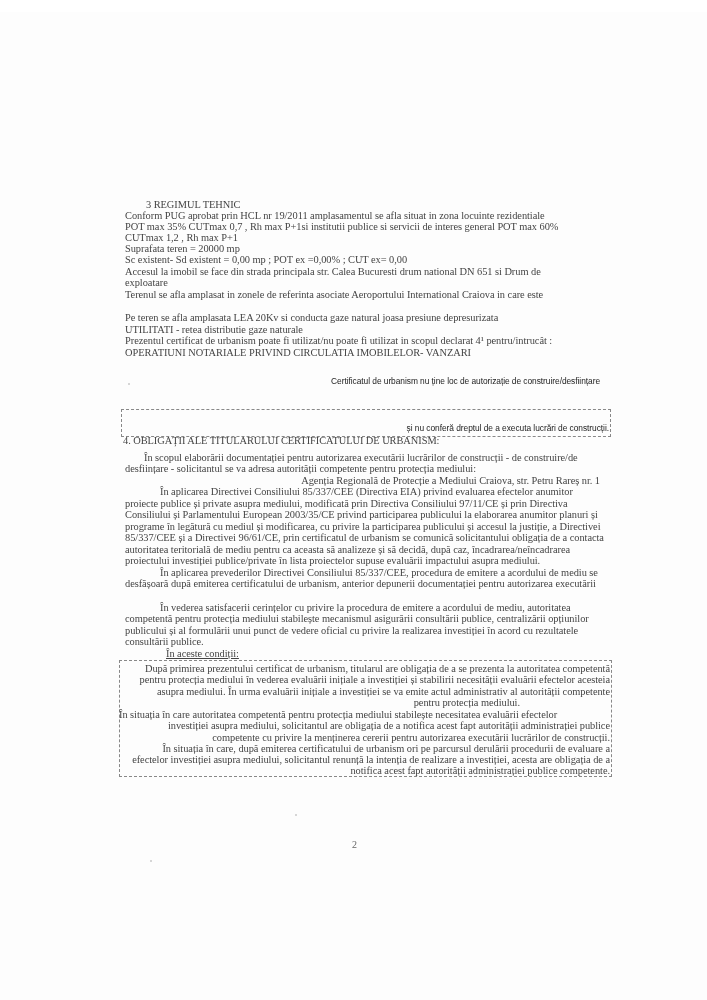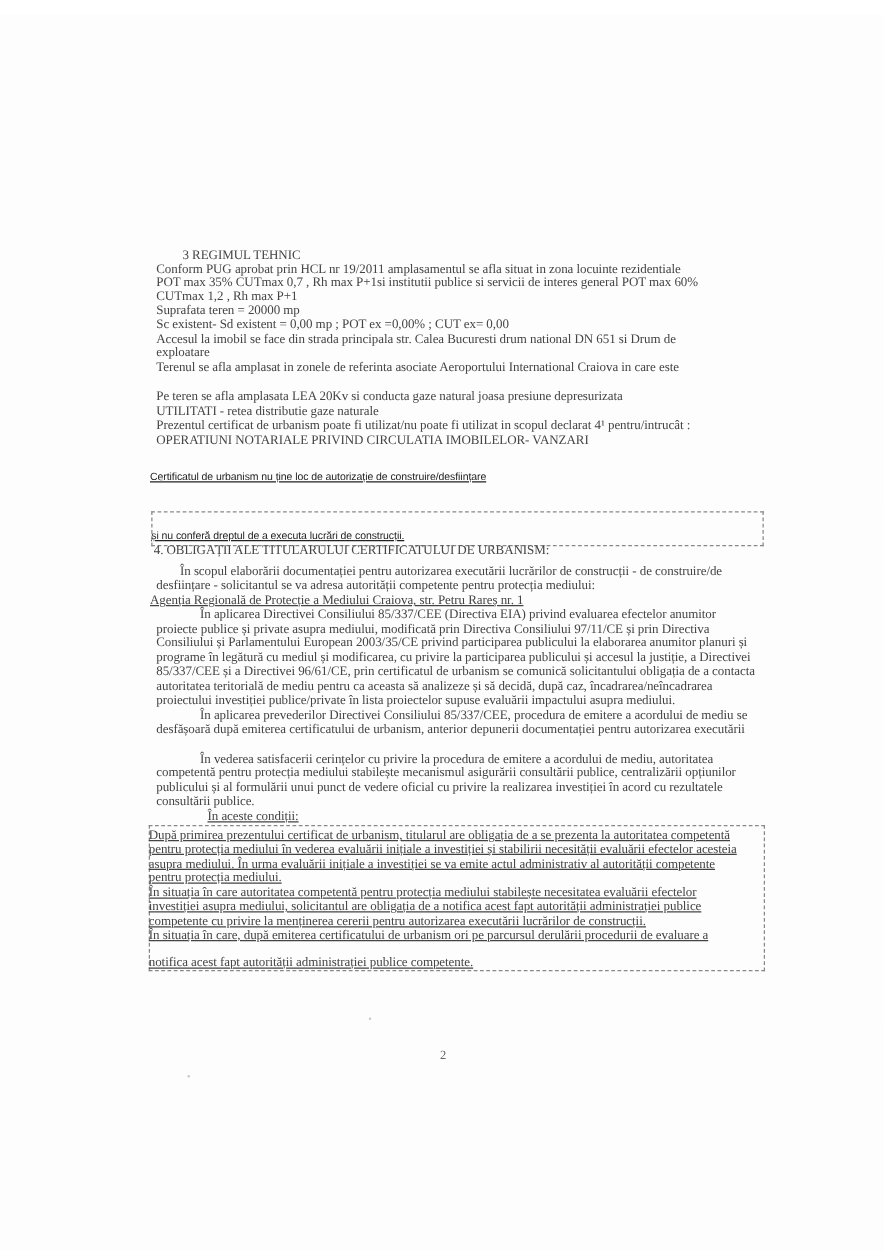--- a/index.html
+++ b/index.html
@@ -4,21 +4,21 @@
 <style>
   html, body { margin: 0; padding: 0; }
   body {
     width: 707px; height: 1000px; background: #ffffff;
     position: relative; overflow: hidden;
     font-family: "Liberation Serif", serif; color: #3a3a3a;
   }
   .page { position: absolute; left: 0; top: 12px; width: 707px; height: 1000px; background: #fdfdfd; }
   .ln { position: absolute; white-space: nowrap; font-size: 10.4px; line-height: 11px; color: #444; letter-spacing: -0.05px; }
   .sans { font-family: "Liberation Sans", sans-serif; color: #222; font-size: 8.4px; }
-  .c { text-align: left; text-decoration: underline; }
+  .c { text-align: right; }
   .dbox { position: absolute; border: 1px dashed #888; }
   .pgnum { position: absolute; font-size: 10px; color: #666; }
   .speck { position: absolute; width: 2px; height: 2px; background: #c8c8c8; border-radius: 1px; }
 </style>
 </head>
 <body>
 
 <div class="page">
 
   <div class="ln" style="left:146px; top:187px;">3     REGIMUL TEHNIC</div>
@@ -65,20 +65,21 @@
 
   <div class="dbox" style="left:119px; top:648px; width:491px; height:115px;"></div>
   <div class="ln c" style="left:119px; width:491px; top:651px;">După primirea prezentului certificat de urbanism, titularul are obligația de a se prezenta la autoritatea competentă</div>
   <div class="ln c" style="left:119px; width:491px; top:662px;">pentru protecția mediului în vederea  evaluării inițiale a investiției și stabilirii necesității evaluării  efectelor acesteia</div>
   <div class="ln c" style="left:119px; width:491px; top:674px;">asupra mediului. În urma evaluării inițiale a investiției se va emite actul administrativ al autorității competente</div>
   <div class="ln c" style="left:119px; width:401px; top:685px;">pentru protecția   mediului.</div>
   <div class="ln c" style="left:119px; width:405px; top:697px;">În situația în care autoritatea competentă pentru protecția mediului stabilește necesitatea evaluării efectelor</div>
   <div class="ln c" style="left:119px; width:491px; top:708px;">investiției asupra mediului,  solicitantul are obligația de a notifica acest fapt autorității administrației publice</div>
   <div class="ln c" style="left:119px; width:491px; top:720px;">competente cu privire la menținerea cererii pentru autorizarea executării lucrărilor de construcții.</div>
   <div class="ln c" style="left:119px; width:491px; top:731px;">În situația în care, după emiterea certificatului de urbanism ori pe parcursul derulării procedurii de evaluare a</div>
+  <div class="ln c" style="left:119px; width:491px; top:742px;">efectelor investiției asupra mediului, solicitantul renunță la intenția de realizare a investiției, acesta are obligația de a</div>
   <div class="ln c" style="left:119px; width:491px; top:753px;">notifica acest fapt autorității  administrației publice competente.</div>
 
   <div class="pgnum" style="left:352px; top:827px;">2</div>
 
   <div class="speck" style="left:128px; top:371px;"></div>
   <div class="speck" style="left:295px; top:802px;"></div>
   <div class="speck" style="left:150px; top:848px;"></div>
 </div>
 
 </body></html>

